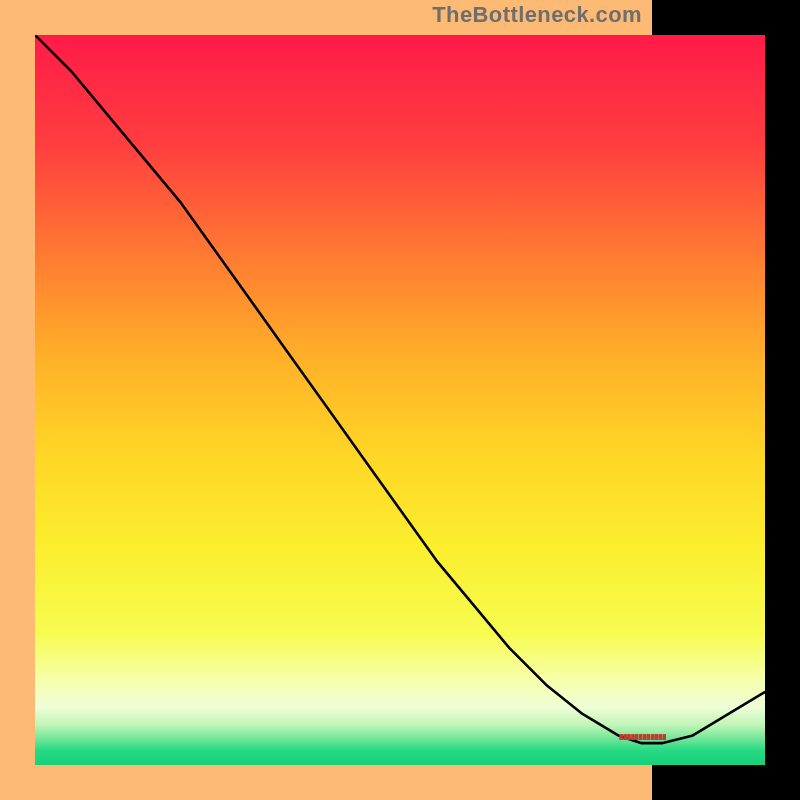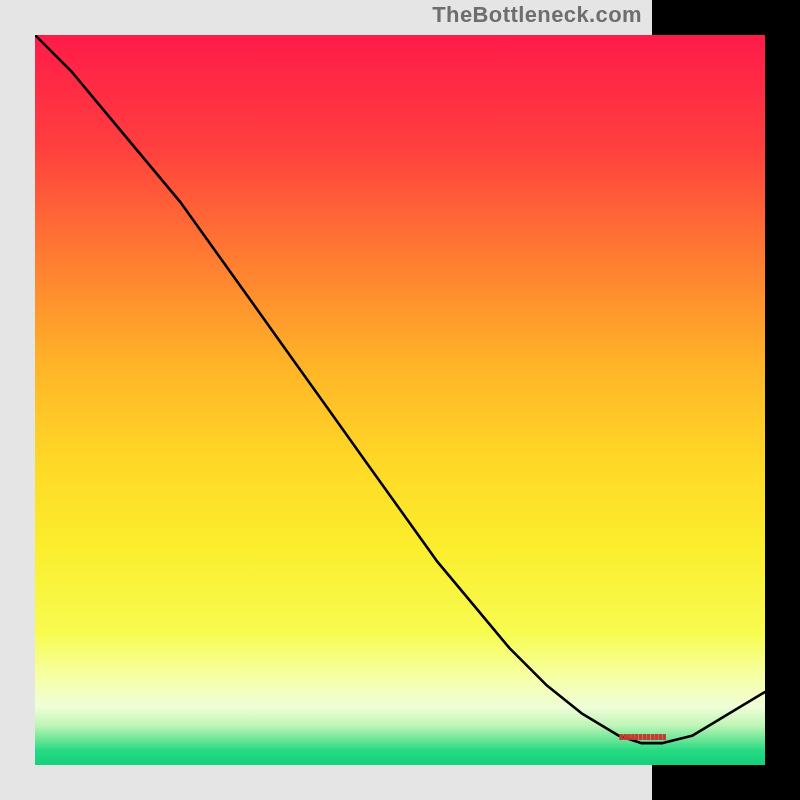--- a/index.html
+++ b/index.html
@@ -8,21 +8,21 @@
     width: 800px;
     height: 800px;
     overflow: hidden;
     background: #000;
     font-family: Arial, Helvetica, sans-serif;
   }
   .outer {
     width: 652px;
     height: 800px;
     position: relative;
-    background: #e5e5e5;
+    background: #fdba74;
   }
   .watermark {
     position: absolute;
     top: 2px;
     right: 10px;
     color: #6e6e6e;
     font-size: 22px;
     font-weight: 600;
     letter-spacing: 0.4px;
     user-select: none;

